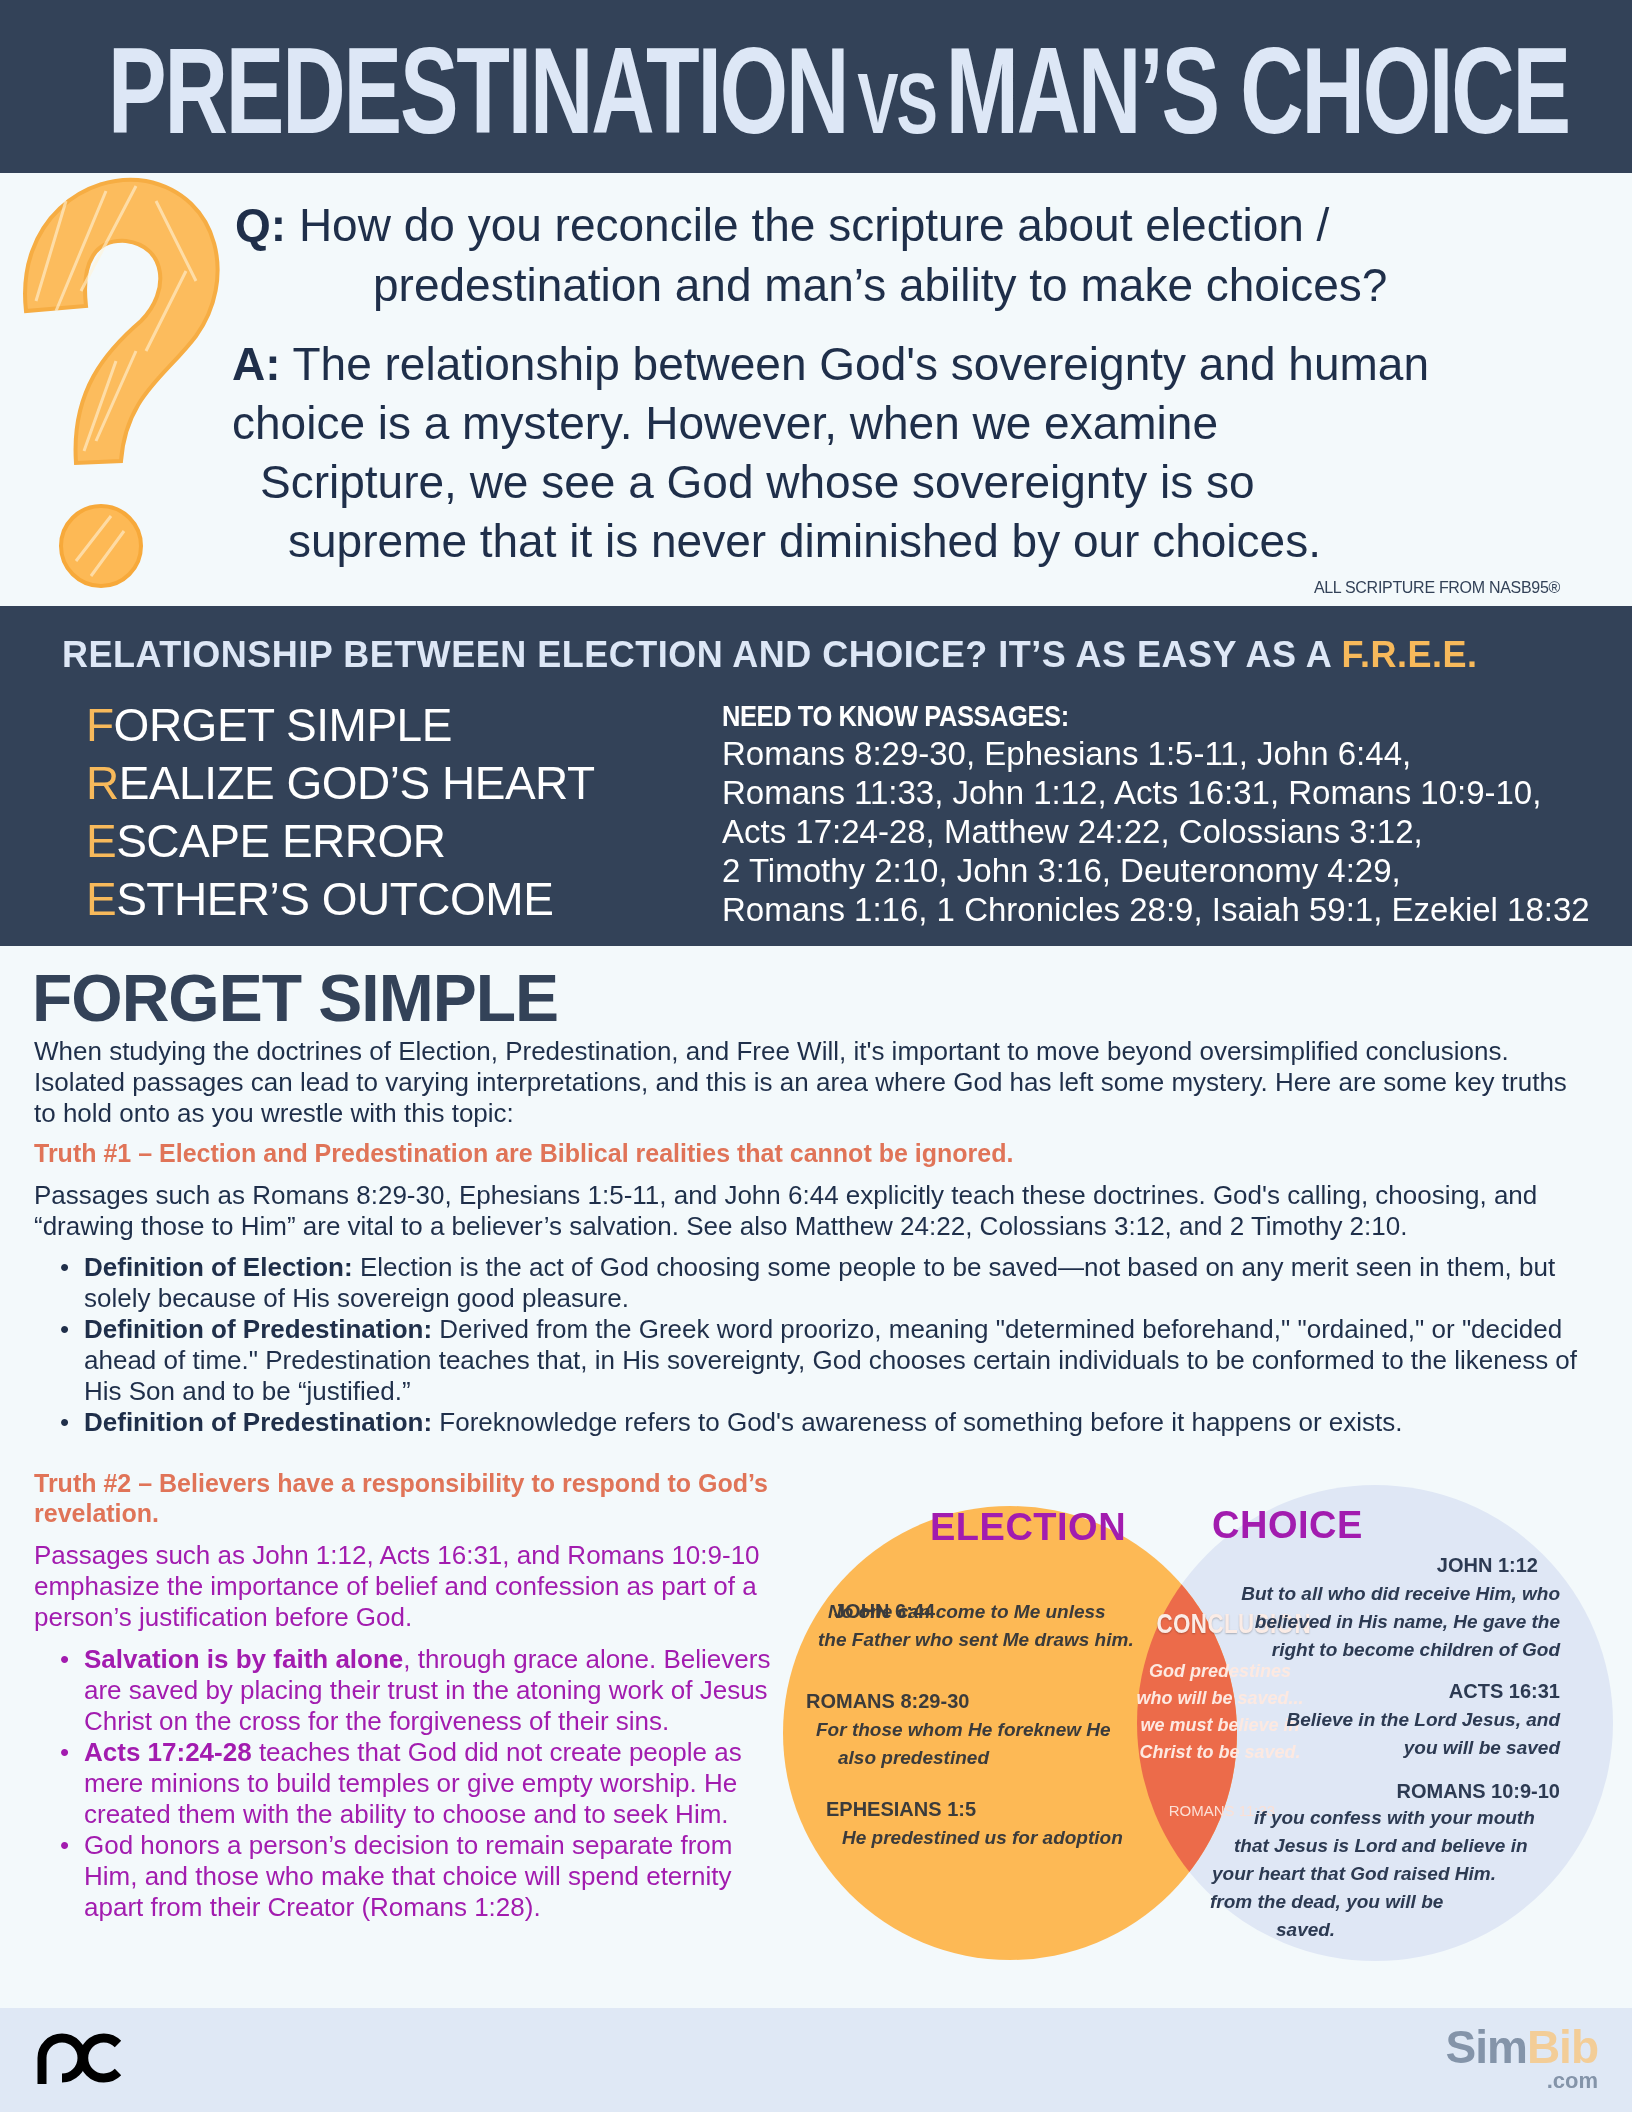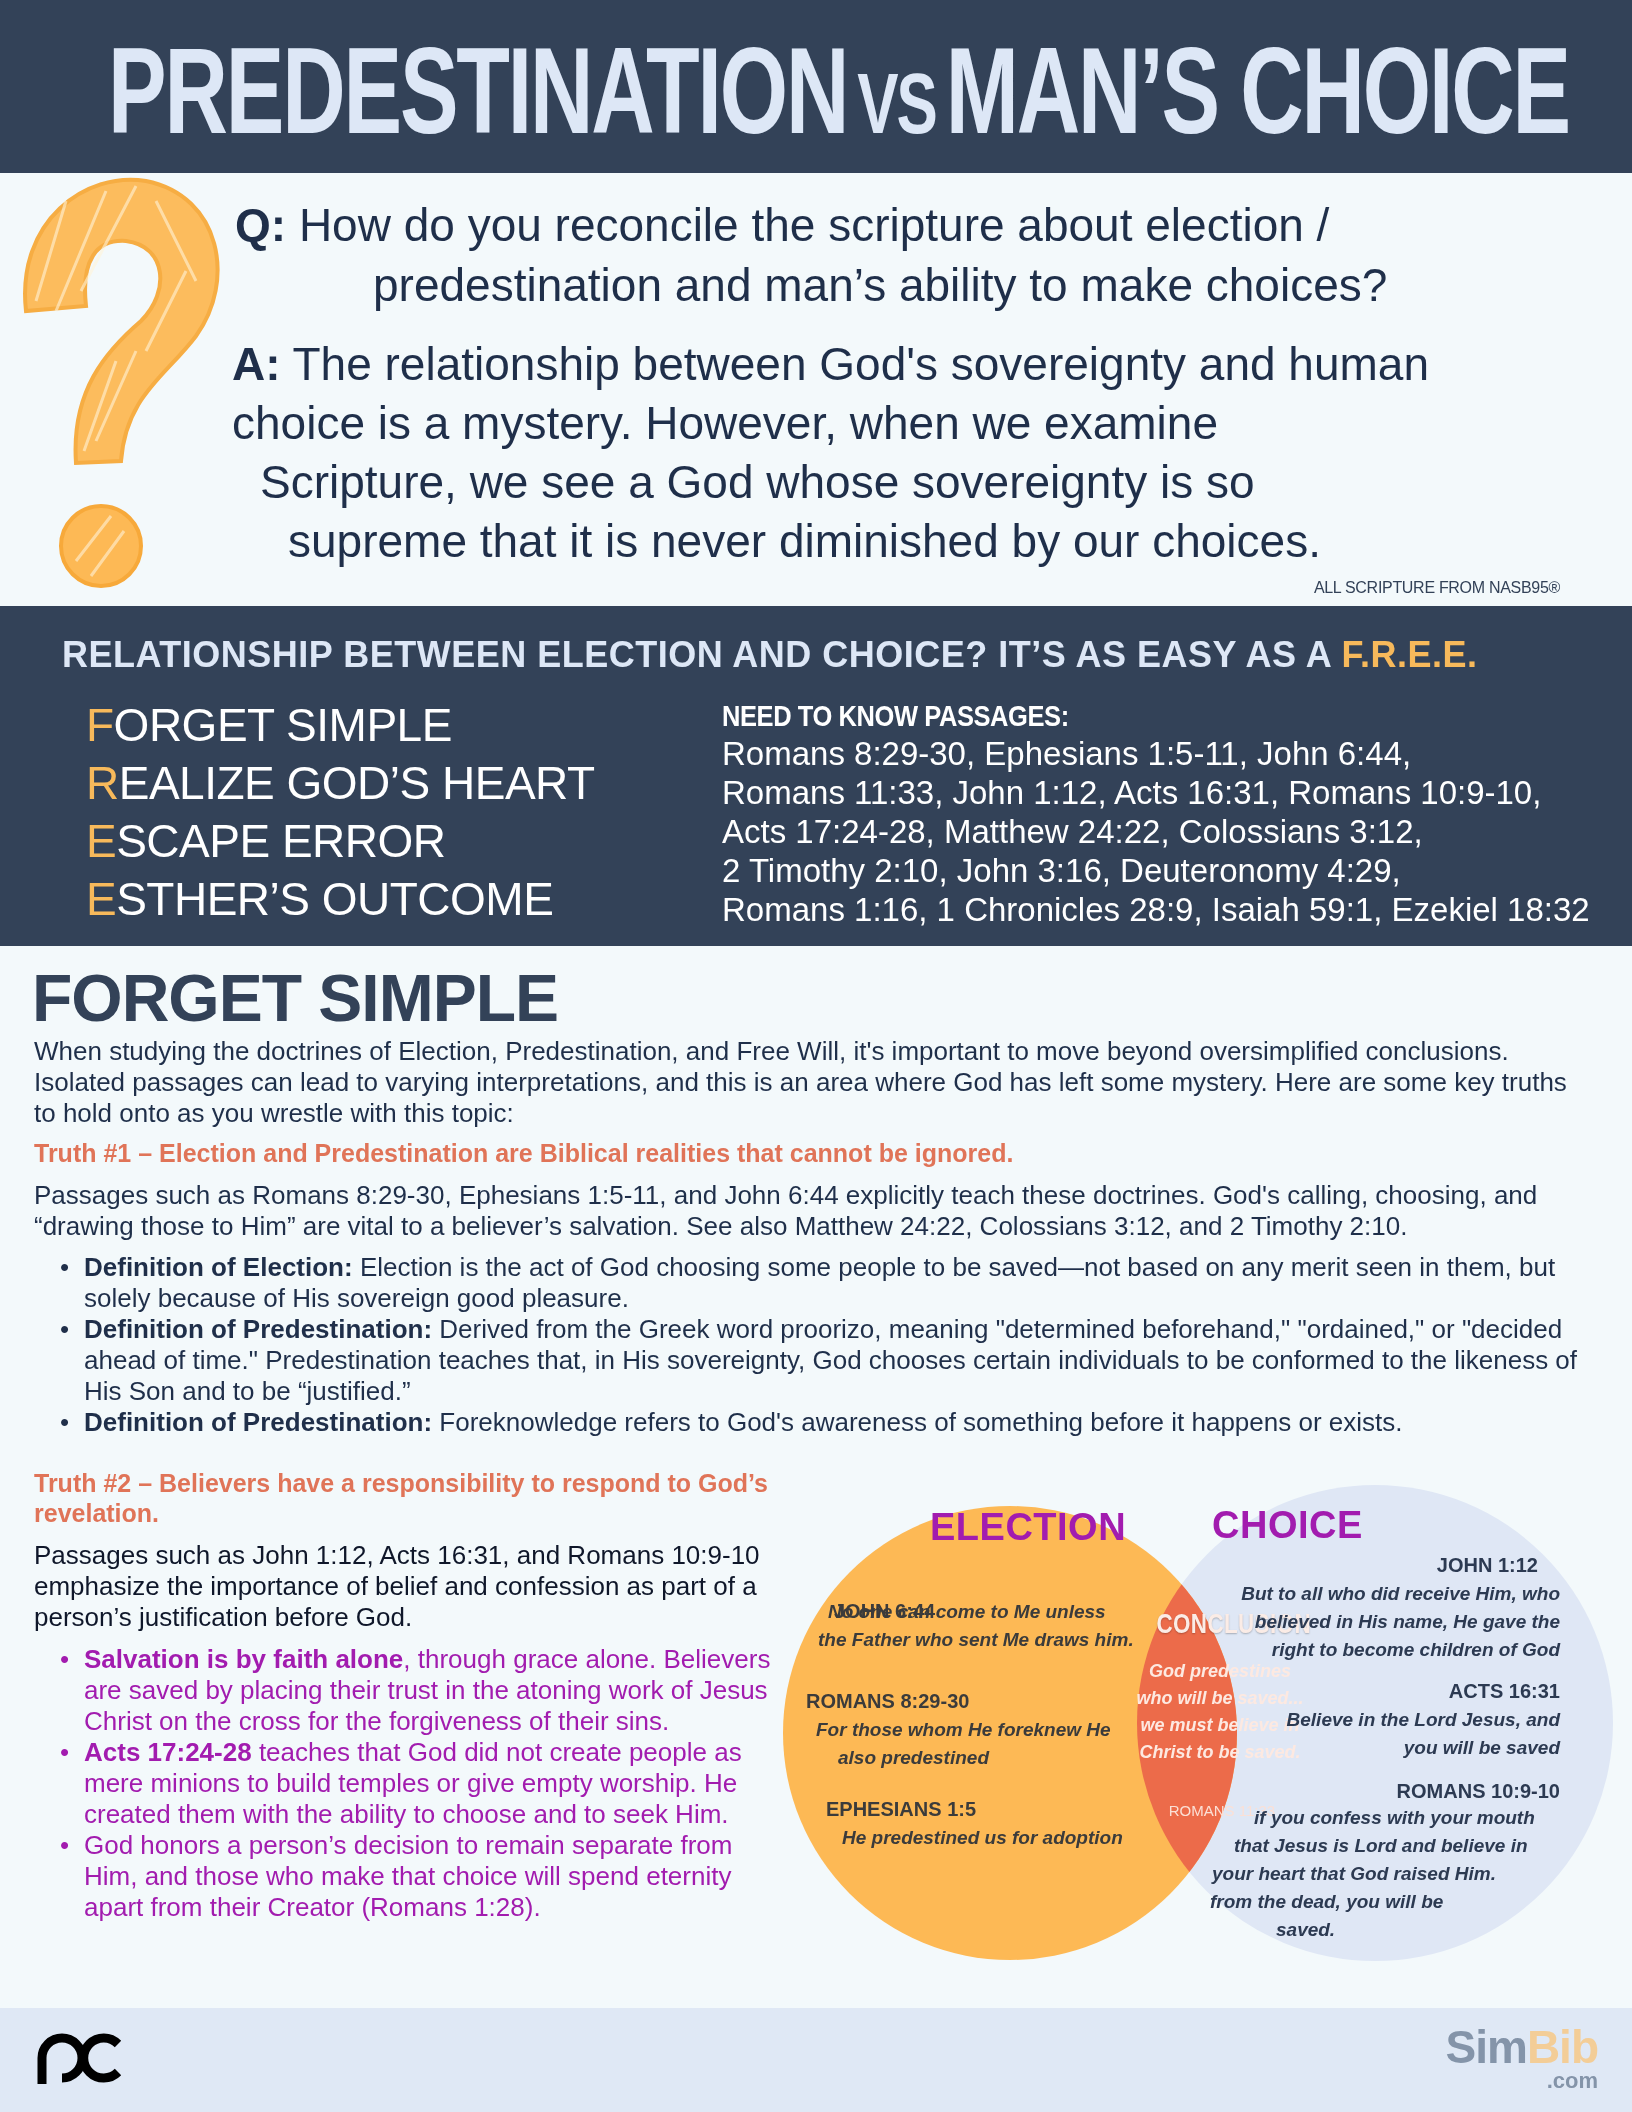--- a/index.html
+++ b/index.html
@@ -80,21 +80,21 @@
   }
   .defs {
     position: absolute; left: 60px; top: 306px; width: 1530px; font-size: 26px; line-height: 31px; color: #1f2f4a; list-style: none;
   }
   .defs li { position: relative; padding-left: 24px; }
   .defs li::before { content: "•"; position: absolute; left: 0; top: 0; }
   .defs b { font-weight: 700; }
 
   .truth2 { position: absolute; left: 34px; top: 522px; width: 760px; }
   .truth2-body {
-    position: absolute; left: 34px; top: 594px; width: 760px; font-size: 26px; line-height: 31px; color: #0f172a;
+    position: absolute; left: 34px; top: 594px; width: 760px; font-size: 26px; line-height: 31px; color: #a21caf;
   }
   .beliefs {
     position: absolute; left: 60px; top: 698px; width: 720px; font-size: 26px; line-height: 31px; color: #a21caf; list-style: none;
   }
   .beliefs li { position: relative; padding-left: 24px; }
   .beliefs li::before { content: "•"; position: absolute; left: 0; top: 0; }
   .beliefs b { font-weight: 700; }
 
   .venn { position: absolute; left: 770px; top: 504px; width: 862px; height: 560px; }
   .venn svg { position: absolute; left: 0; top: 0; }

